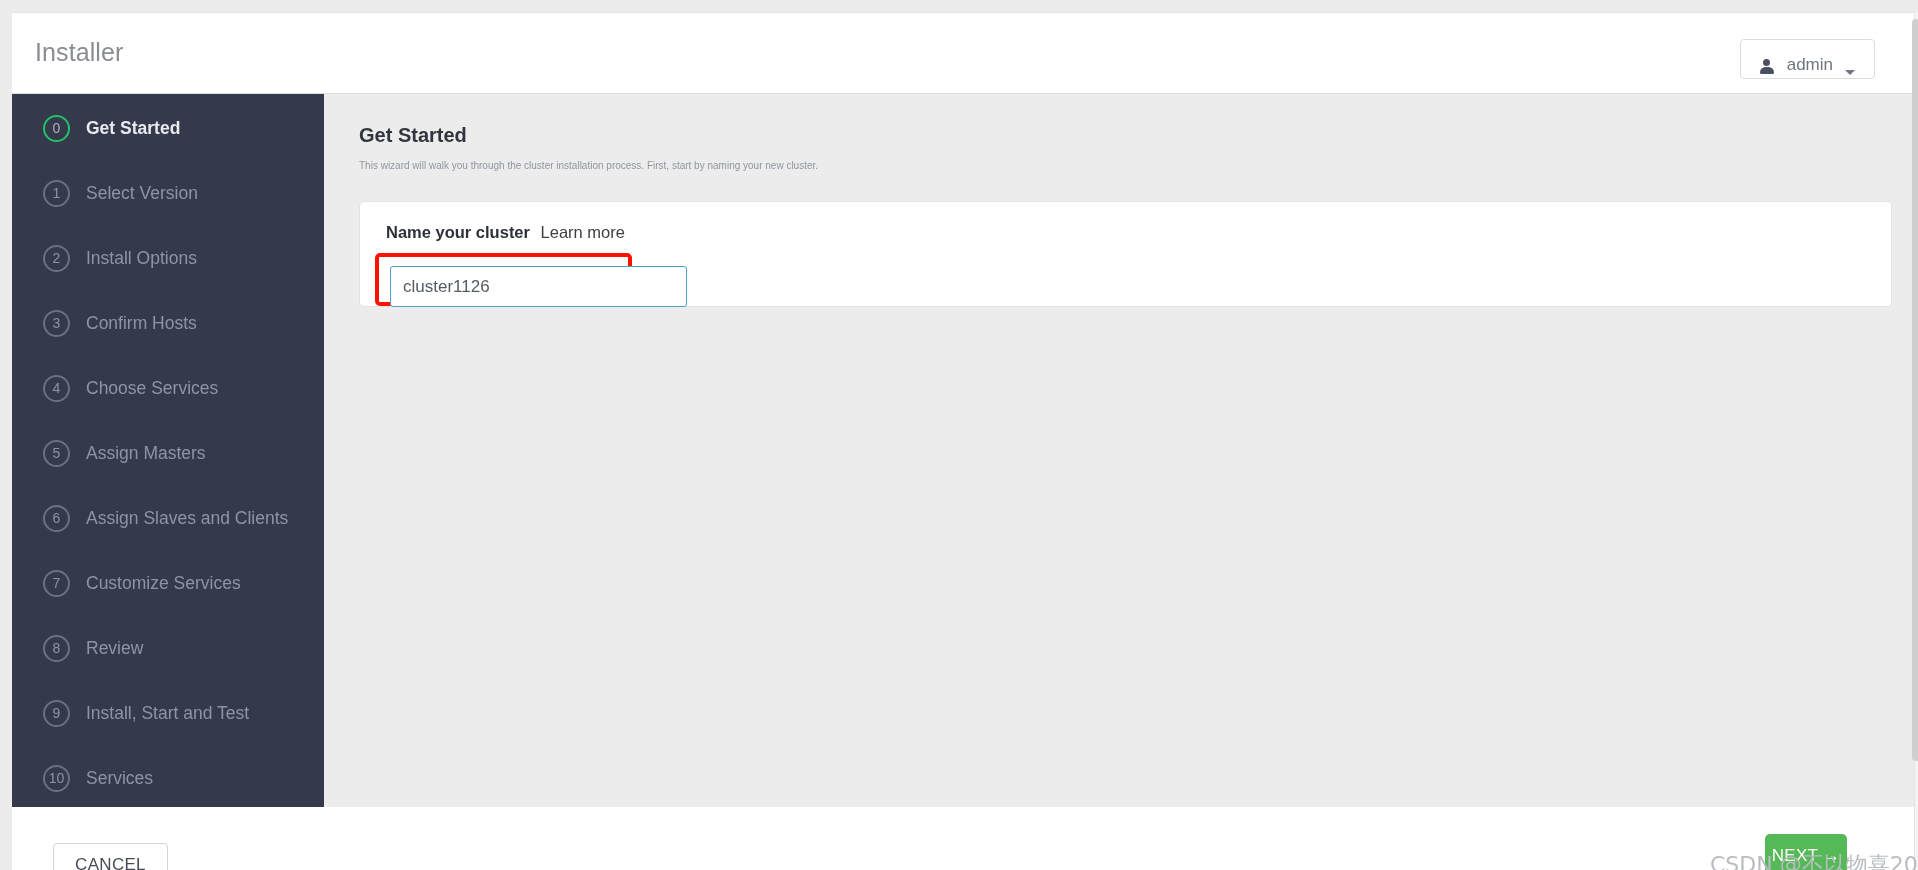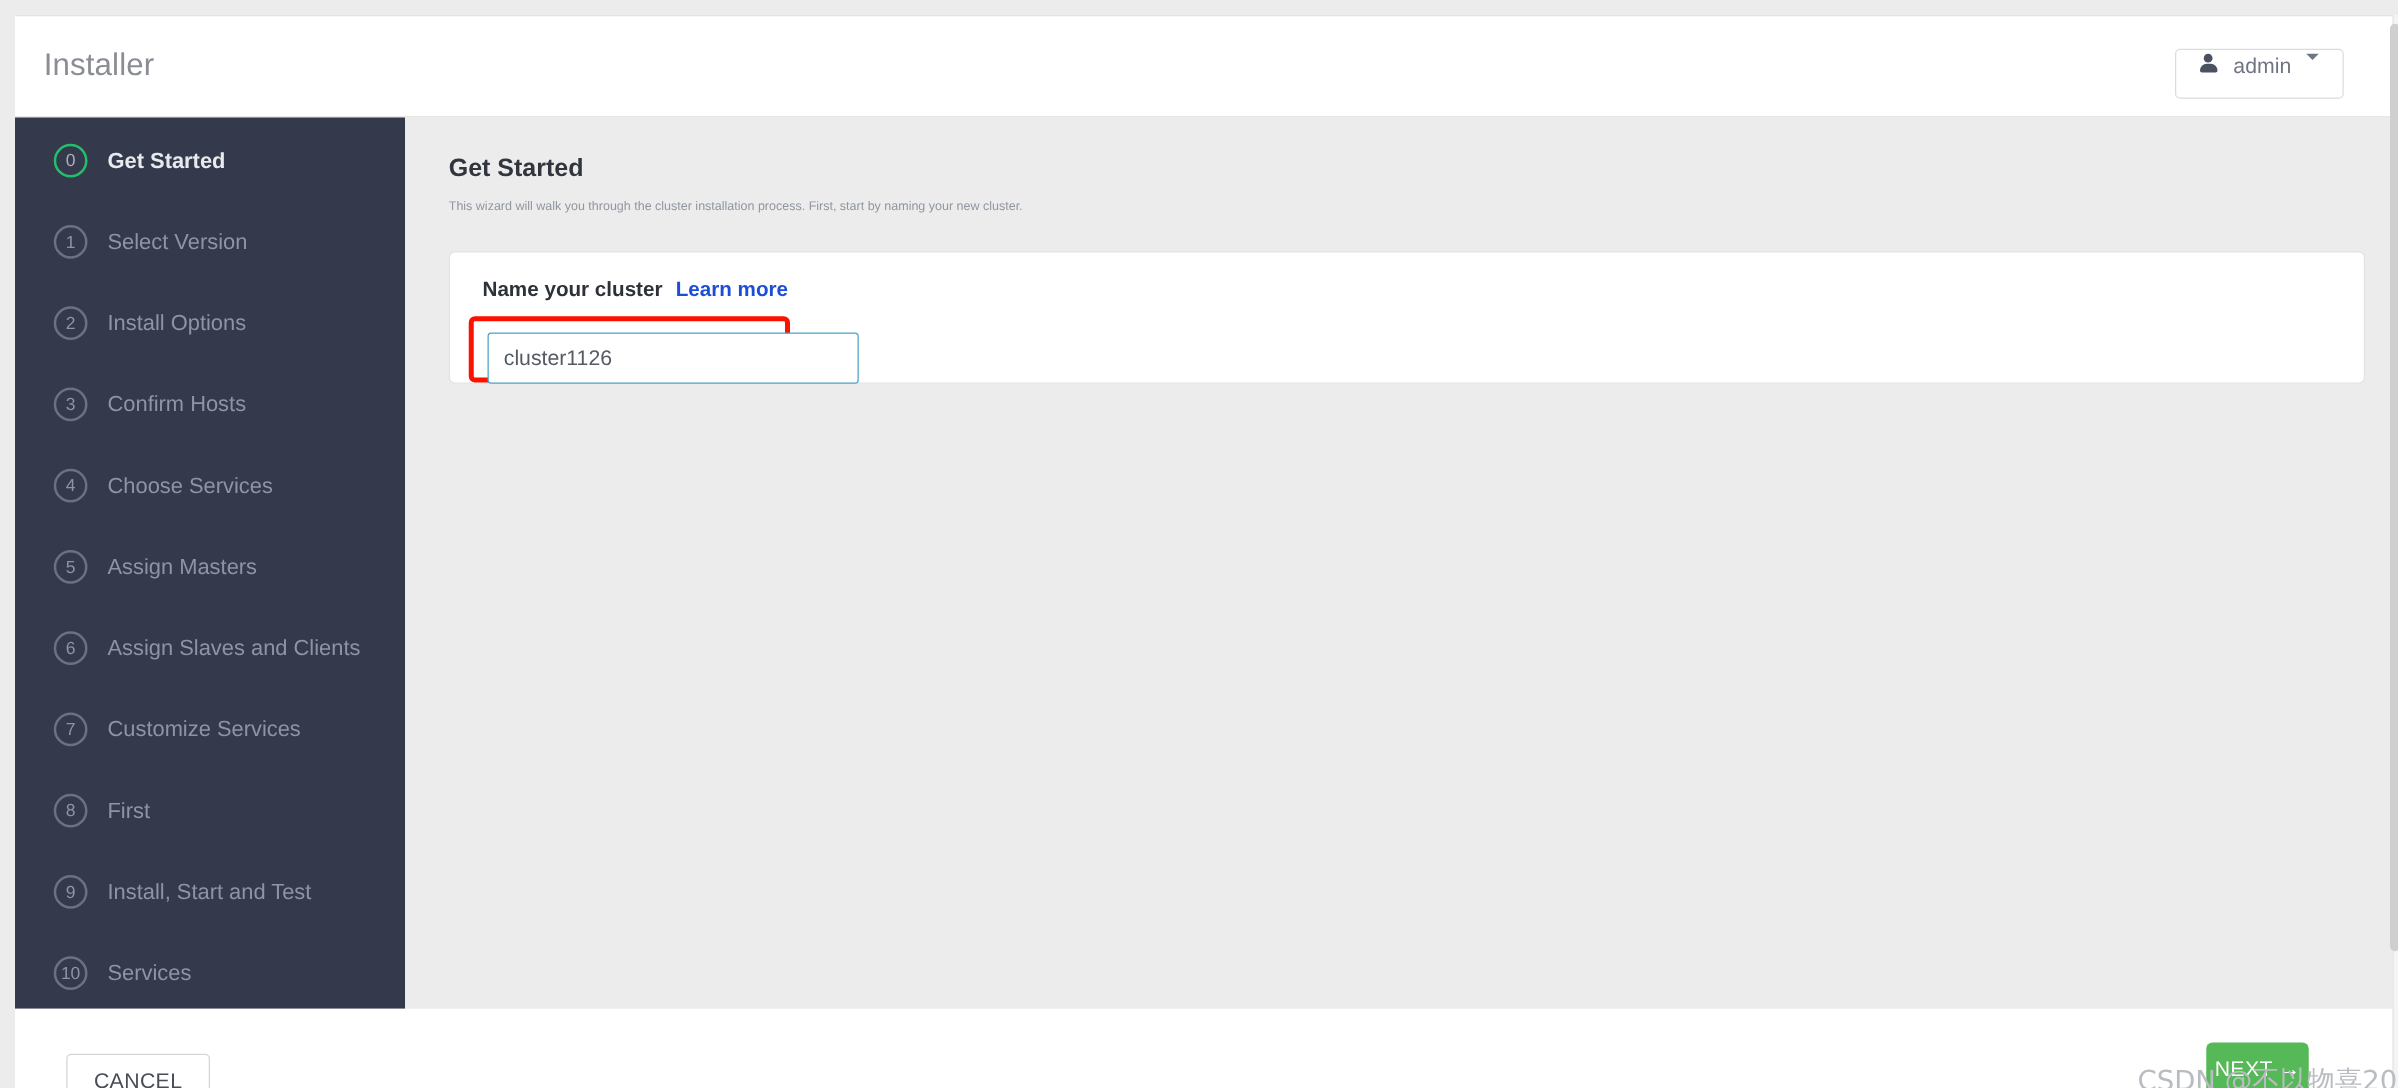--- a/index.html
+++ b/index.html
@@ -40,21 +40,21 @@
     position: absolute;
     right: 42px;
     top: 23px;
     height: 40px;
     min-width: 134px;
     padding: 0 16px;
     background: #ffffff;
     border: 1px solid #dcdcdc;
     border-radius: 4px;
     display: flex;
-    align-items: flex-start;
+    align-items: flex-end;
     justify-content: center;
     gap: 7px;
     cursor: pointer;
     font-size: 17px;
     color: #6f7681;
   }
   #user-menu .person-icon {
     display: inline-block;
     width: 14px;
     height: 16px;
@@ -166,23 +166,23 @@
   #cluster-label-row {
     position: absolute;
     left: 20px;
     top: 18px;
     font-size: 16.5px;
     font-weight: bold;
     color: #2d3138;
     white-space: nowrap;
   }
   #learn-more {
-    color: #1d4ed8;
+    color: #404040;
     text-decoration: none;
-    font-weight: bold;
+    font-weight: normal;
     cursor: pointer;
   }
   #cluster-input-wrap {
     position: absolute;
     left: 12px;
     top: 48px;
     width: 257px;
     height: 53px;
     border: 4px solid #fb1200;
     border-radius: 5px;
@@ -322,21 +322,21 @@
       <div class="step">
         <div class="badge">6</div>
         <div class="label">Assign Slaves and Clients</div>
       </div>
       <div class="step">
         <div class="badge">7</div>
         <div class="label">Customize Services</div>
       </div>
       <div class="step">
         <div class="badge">8</div>
-        <div class="label">First</div>
+        <div class="label">Review</div>
       </div>
       <div class="step">
         <div class="badge">9</div>
         <div class="label">Install, Start and Test</div>
       </div>
       <div class="step">
         <div class="badge">10</div>
         <div class="label">Services</div>
       </div>
     </div>

